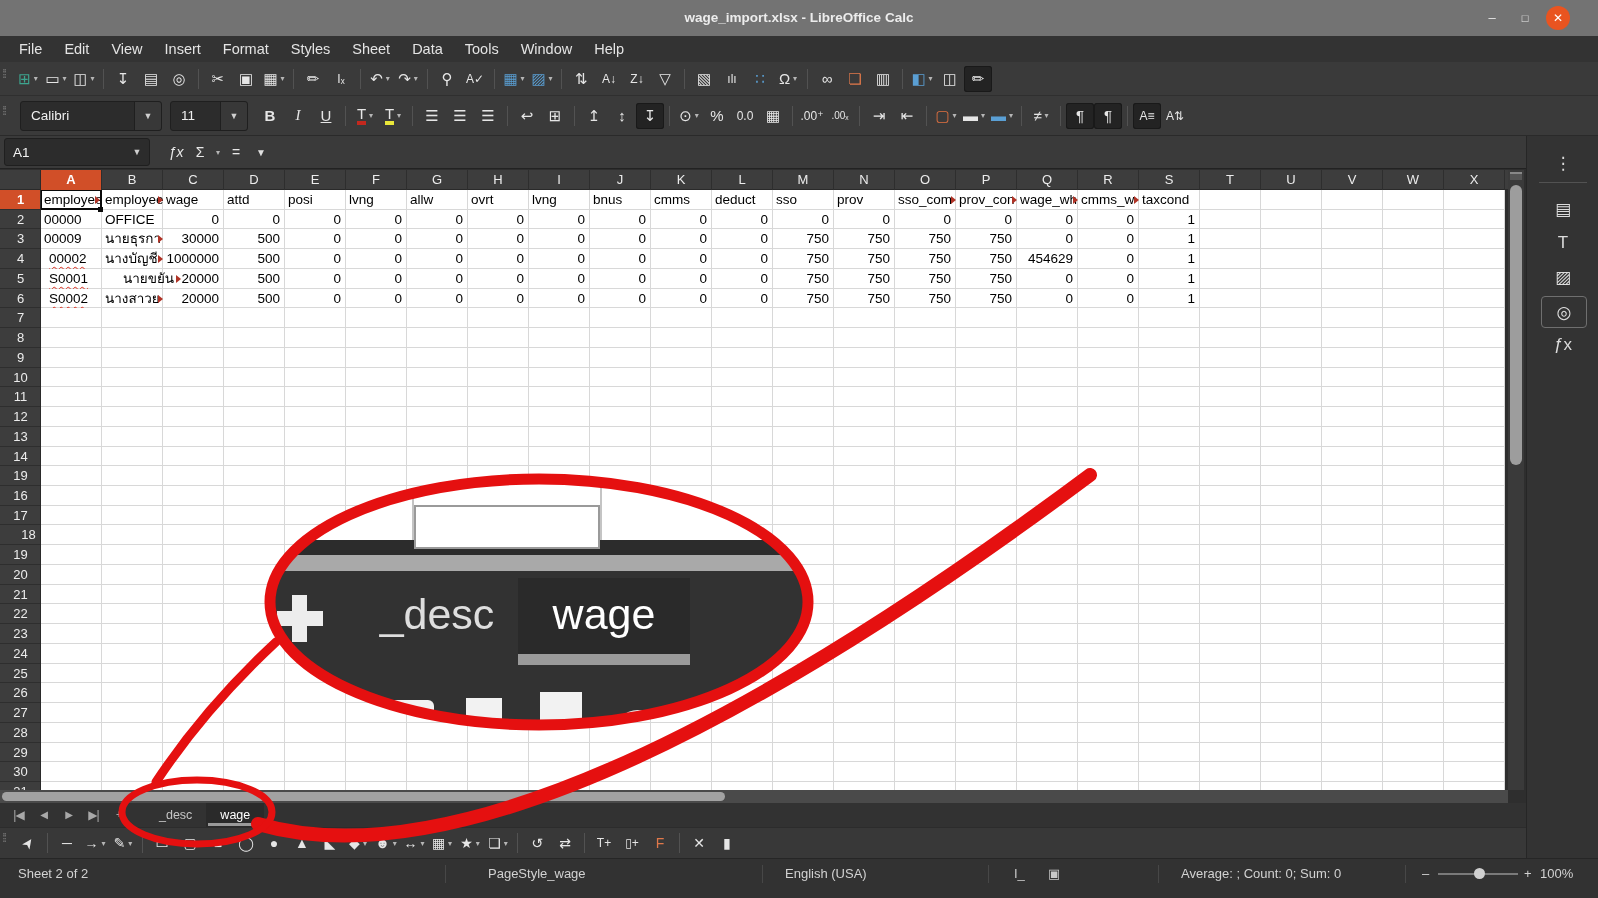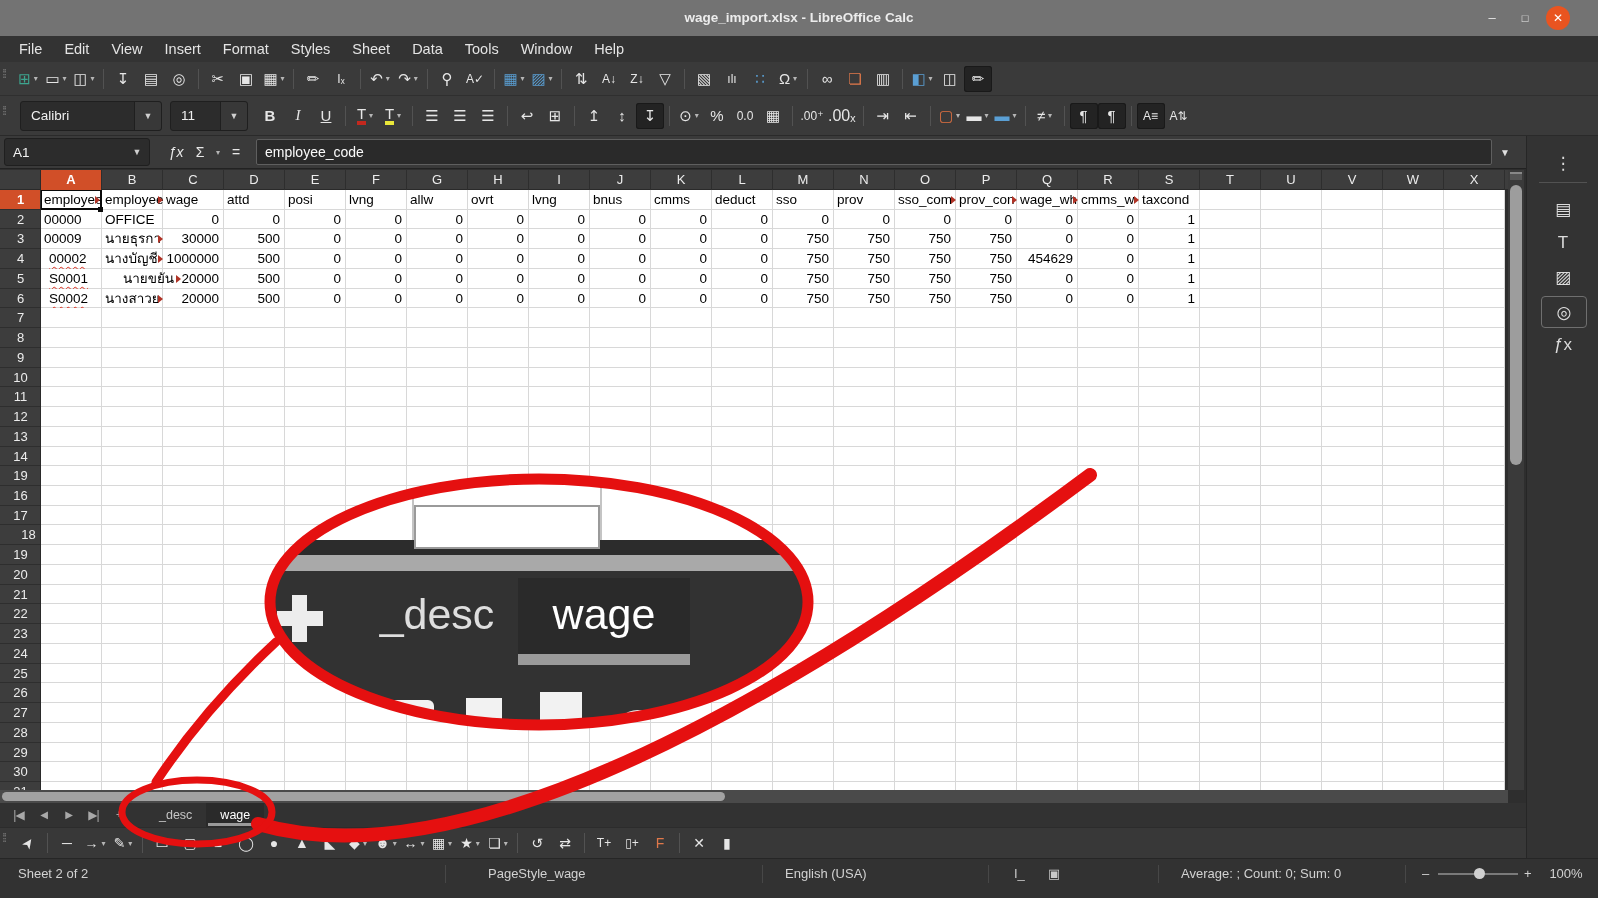--- a/index.html
+++ b/index.html
@@ -320,21 +320,21 @@
         <span class="glyph" style="font-size: 12px;">0.0</span>
       </span>
       <span class="tbtn">
         <span class="glyph">▦</span>
       </span>
       <span class="tsep"></span>
       <span class="tbtn">
         <span class="glyph" style="font-size: 12px;">.00⁺</span>
       </span>
       <span class="tbtn">
-        <span class="glyph" style="font-size: 16px;">.00ₓ</span>
+        <span class="glyph" style="font-size: 10px;">.00ₓ</span>
       </span>
       <span class="tsep"></span>
       <span class="tbtn">
         <span class="glyph">⇥</span>
       </span>
       <span class="tbtn">
         <span class="glyph">⇤</span>
       </span>
       <span class="tsep"></span>
       <span class="tbtn">
@@ -373,21 +373,20 @@
 
 <div class="abs" id="formulabar">
   <div id="namebox">
     <span class="cval">A1</span>
     <span class="carr">▼</span>
   </div>
   <span class="fbtn" style="margin-left:14px;font-style:italic;">ƒx</span>
   <span class="fbtn">Σ</span>
   <span class="fbtn" style="width:12px;font-size:8px;color:#b5b5b5;">▾</span>
   <span class="fbtn">=</span>
-  <div id="formula-input">employee_code</div>
   <span id="fbar-expand">▼</span>
 </div>
 
 <div class="abs" id="corner"></div>
 <div class="abs" id="colheads">
     <div class="colhead sel">A</div>
     <div class="colhead">B</div>
     <div class="colhead">C</div>
     <div class="colhead">D</div>
     <div class="colhead">E</div>
@@ -695,21 +694,21 @@
   <span class="ssep" style="left:988px;"></span>
   <span class="sseg" style="left:1014px;color:#c8c8c8;">I_</span>
   <span class="sseg" style="left:1048px;color:#c8c8c8;">▣</span>
   <span class="ssep" style="left:1158px;"></span>
   <span class="sseg" style="left:1181px;">Average: ; Count: 0; Sum: 0</span>
   <span class="ssep" style="left:1405px;"></span>
   <span class="sseg" style="left:1422px;">–</span>
   <div id="zoom-track"></div>
   <div id="zoom-thumb"></div>
   <span class="sseg" style="left:1524px;">+</span>
-  <span class="sseg" style="left:1540px;width:52px;text-align:center;">100%</span>
+  <span class="sseg" style="left:1540px;width:52px;text-align:left;">100%</span>
 </div>
 
 <div class="abs" id="sidebar">
     <div class="sbicon" style="top: 12px;">⋮</div>
     <div id="sbhr" style="top: 46px;"></div>
     <div class="sbicon" style="top: 58px;">▤</div>
     <div class="sbicon" style="top: 92px;">T</div>
     <div class="sbicon" style="top: 126px;">▨</div>
     <div class="sbicon selbox" style="top: 160px;">◎</div>
     <div class="sbicon" style="top: 194px;">ƒx</div>

